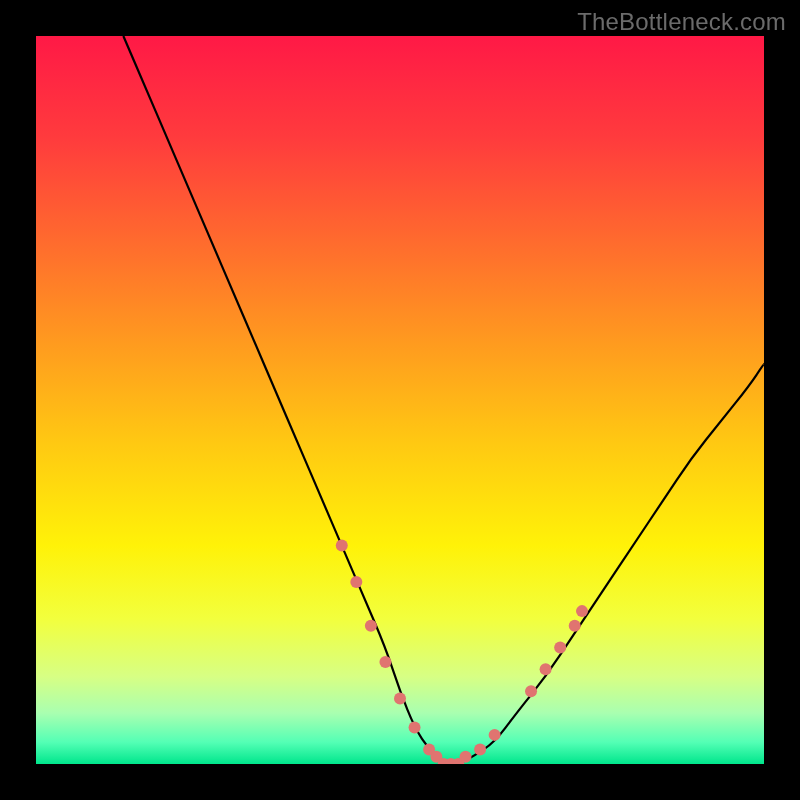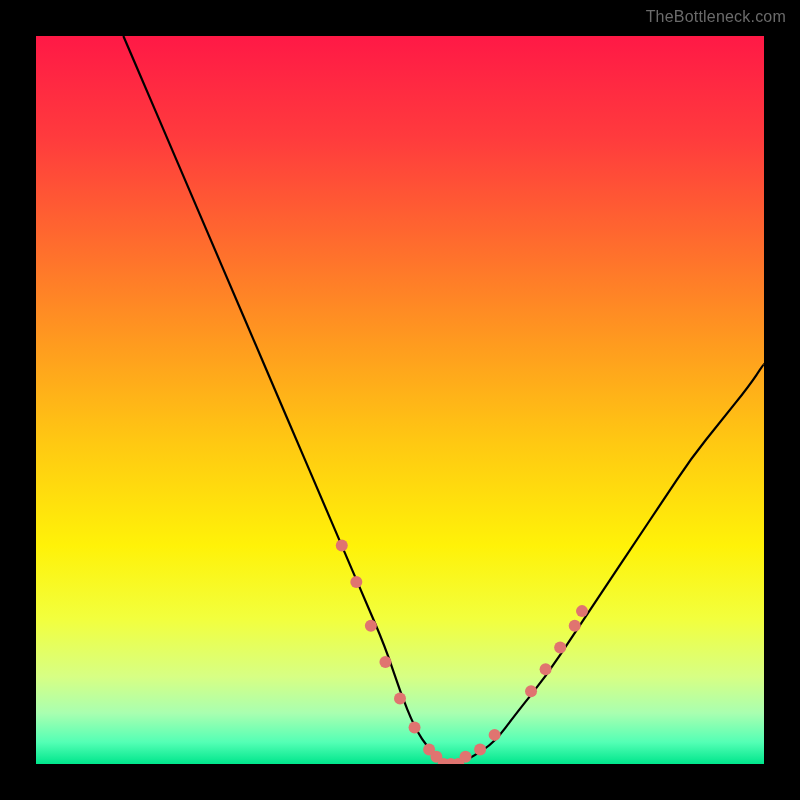--- a/index.html
+++ b/index.html
@@ -22,21 +22,21 @@
     position: absolute;
     left: 0; top: 0;
     width: 100%;
     height: 100%;
   }
   .watermark {
     position: absolute;
     top: 8px;
     right: 14px;
     font-family: Arial, Helvetica, sans-serif;
-    font-size: 16px;
+    font-size: 24px;
     font-weight: 500;
     color: #6b6b6b;
     letter-spacing: 0.2px;
   }
   .curve-svg {
     position: absolute;
     left: 0; top: 0;
     width: 100%;
     height: 100%;
   }

